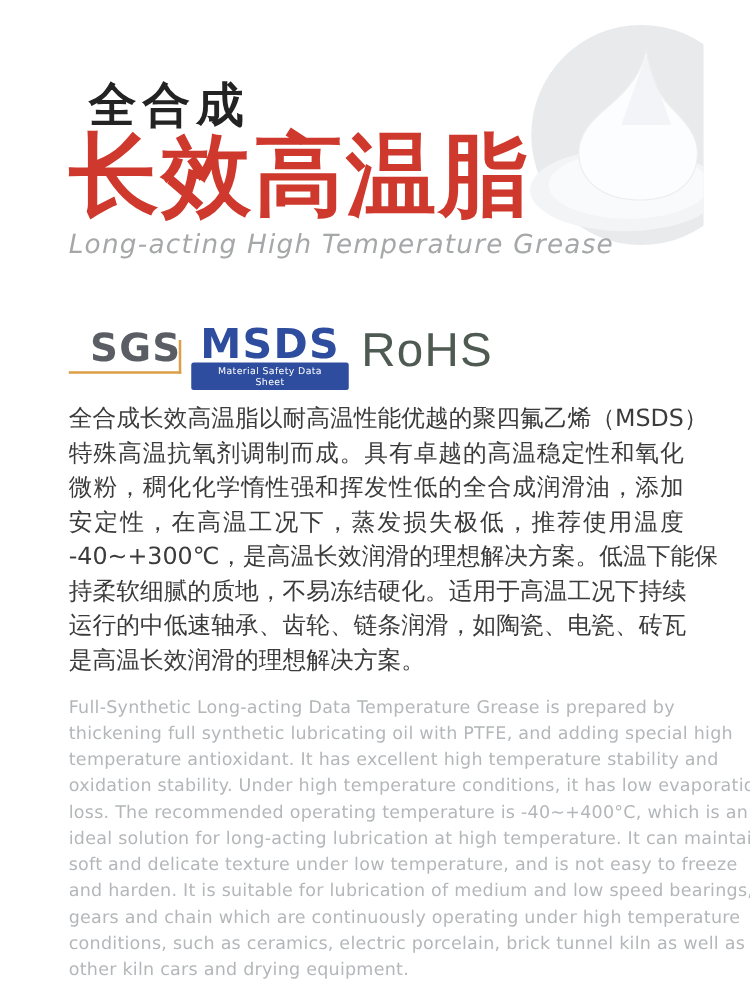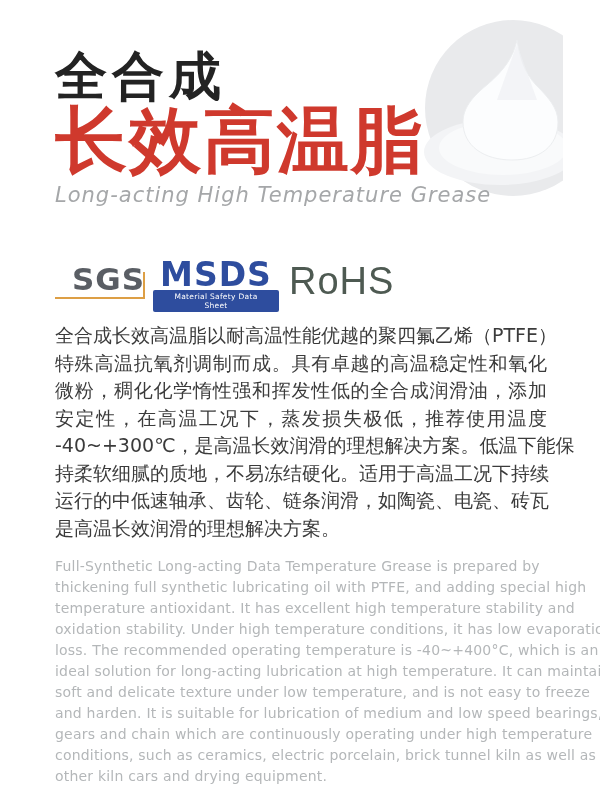--- a/index.html
+++ b/index.html
@@ -11,22 +11,22 @@
   
   .photo-wrap { position:absolute; left:400px; top:0; width:163px; height:235px; overflow:hidden; }
   .photo-circle { fill: var(--photo-circle-gray, #e9eaec); }
   .dish  { fill:#f3f4f6; }
   .dish2 { fill:#f9fafb; }
   .dollop{ fill:#fcfdfe; stroke:#eceef0; stroke-width:1; }
   .facet { fill:#eef0f2; opacity:.65; }
 
   
   .title-black {
-    position:absolute; left:55px; top:48px; margin:0;
-    font-size:52px; font-weight:700; letter-spacing:5px; line-height:1.1;
+    position:absolute; left:55px; top:48px; margin:16px;
+    font-size:38px; font-weight:700; letter-spacing:5px; line-height:1.1;
     color: var(--title-black, #232323);
     text-align: center;
   }
   .title-red {
     position:absolute; left:55px; top:101px; margin:0;
     font-size:72px; font-weight:800; letter-spacing:2px; line-height:1.1;
     color: var(--title-red, #cf392d);
   }
   .subtitle {
     position:absolute; left:55px; top:181px;
@@ -108,21 +108,21 @@
     <div class="msds">
       <div class="msds-text">MSDS</div>
       <div class="msds-sub">Material Safety Data Sheet</div>
     </div>
     <div class="rohs">
       <span>RoHS</span>
     </div>
   </div>
 
   <div class="cn-para">
-    <div class="cn-line">全合成长效高温脂以耐高温性能优越的聚四氟乙烯（PTFE）</div>
+    <div class="cn-line">全合成长效高温脂以耐高温性能优越的聚四氟乙烯（MSDS）</div>
     <div class="cn-line">特殊高温抗氧剂调制而成。具有卓越的高温稳定性和氧化</div>
     <div class="cn-line">微粉，稠化化学惰性强和挥发性低的全合成润滑油，添加</div>
     <div class="cn-line">安定性，在高温工况下，蒸发损失极低，推荐使用温度</div>
     <div class="cn-line">-40~+300℃，是高温长效润滑的理想解决方案。低温下能保</div>
     <div class="cn-line">持柔软细腻的质地，不易冻结硬化。适用于高温工况下持续</div>
     <div class="cn-line">运行的中低速轴承、齿轮、链条润滑，如陶瓷、电瓷、砖瓦</div>
     <div class="cn-line last">是高温长效润滑的理想解决方案。</div>
   </div>
 
   <div class="en-para">

